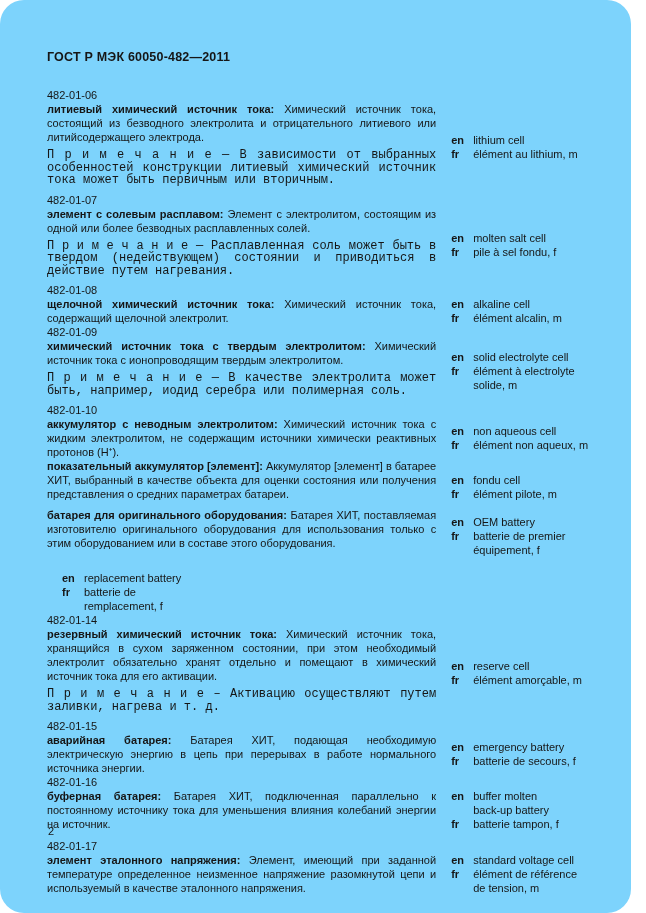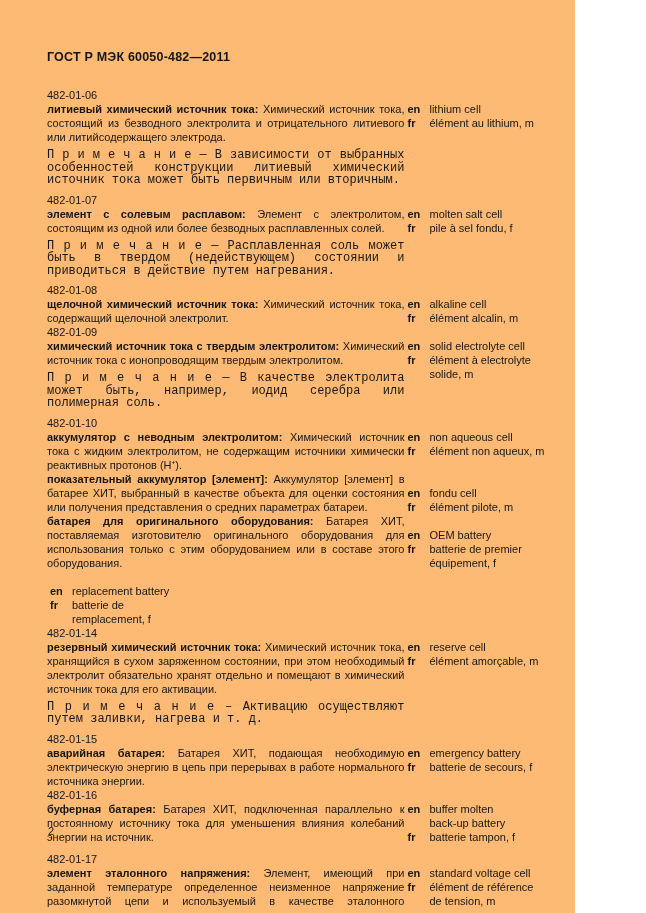--- a/index.html
+++ b/index.html
@@ -6,52 +6,53 @@
   html, body { margin: 0; padding: 0; background: #ffffff; }
   body {
     width: 646px; height: 913px;
     font-family: "Liberation Sans", sans-serif;
     color: #161616;
     position: relative;
     overflow: hidden;
   }
   .page {
     position: relative;
-    width: 575px; height: 913px;
-    background: #fdba74;
+    width: 631px; height: 913px;
+    background: #7dd3fc;
     padding: 50px 28px 0 47px;
+    border-radius: 24px;
   }
   .doc-header {
     font-size: 12.5px;
     font-weight: bold;
     line-height: 14px;
     letter-spacing: 0.2px;
   }
   .entries { margin-top: 24px; }
-  .entry { display: flex; align-items: flex-start; }
+  .entry { display: flex; align-items: center; }
   .entry.gap-before { margin-top: 8px; }
   .left {
     width: 410px;
     font-size: 11px;
     line-height: 14px;
     text-align: justify;
   }
   .num { font-size: 11px; line-height: 14px; }
   .def { margin: 0; }
   .def .term { font-weight: bold; }
   .note {
     font-size: 12px;
     line-height: 12.5px;
     margin: 5px 0 6px 0;
     text-align: justify;
     font-family: Liberation Mono, monospace;
   }
   .right {
     width: 160px;
-    margin-left: 3px;
+    margin-left: 15px;
     padding-top: 14px;
     font-size: 11px;
     line-height: 14px;
   }
   .lang-row { display: flex; }
   .lang {
     font-weight: bold;
     width: 22px;
     flex-shrink: 0;
   }

